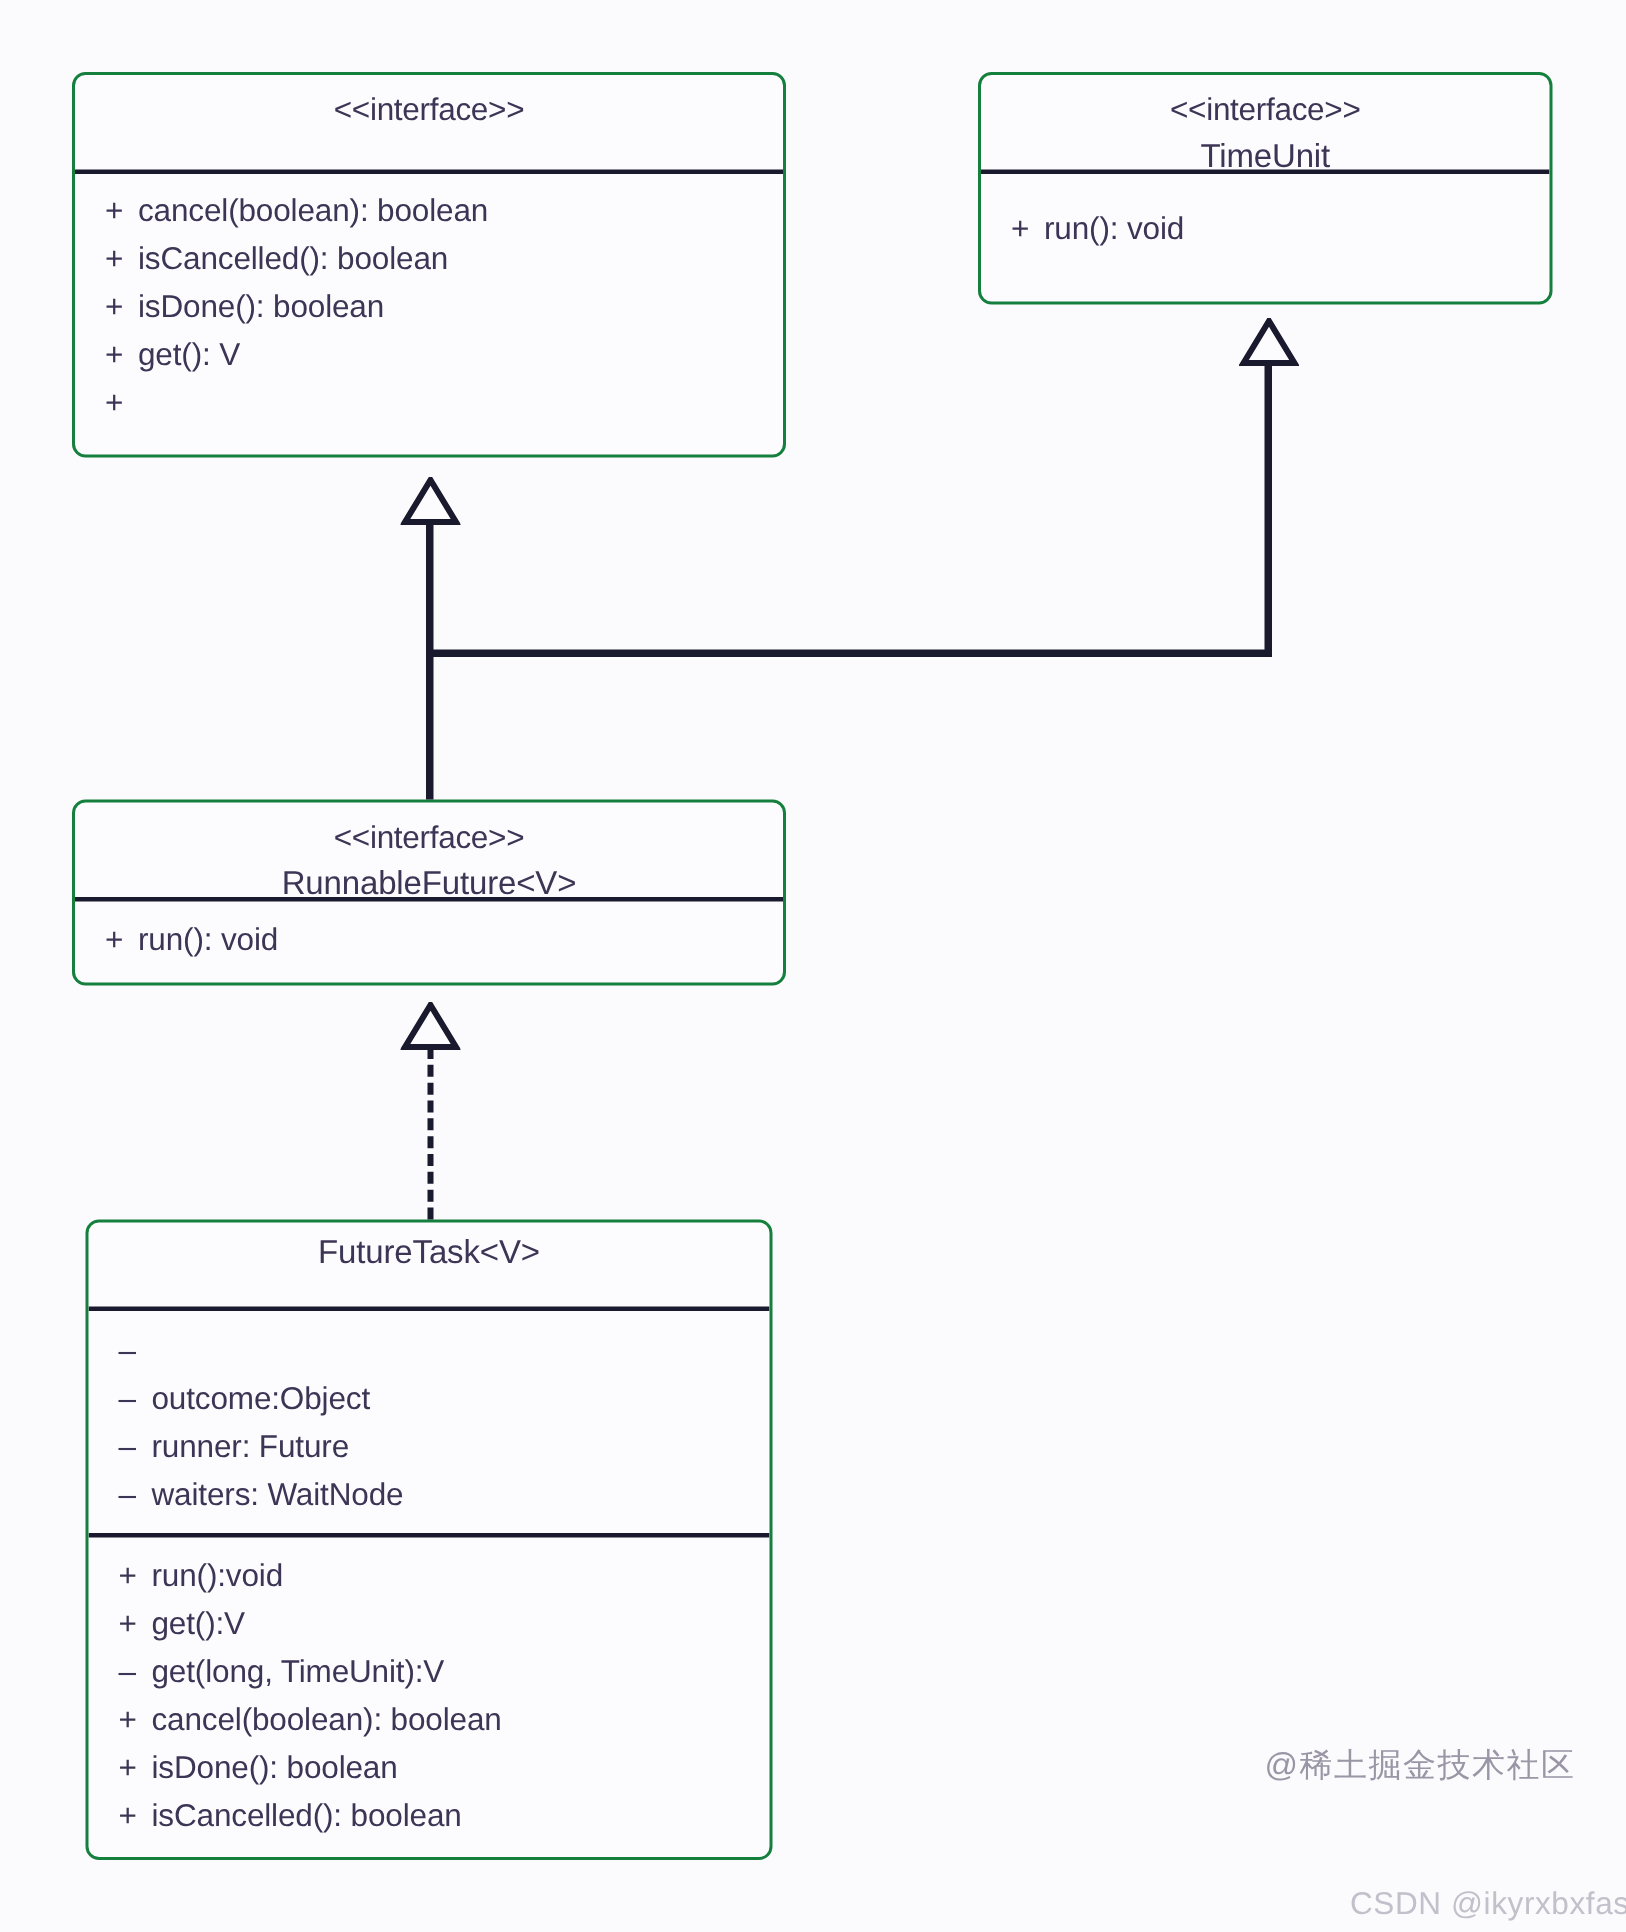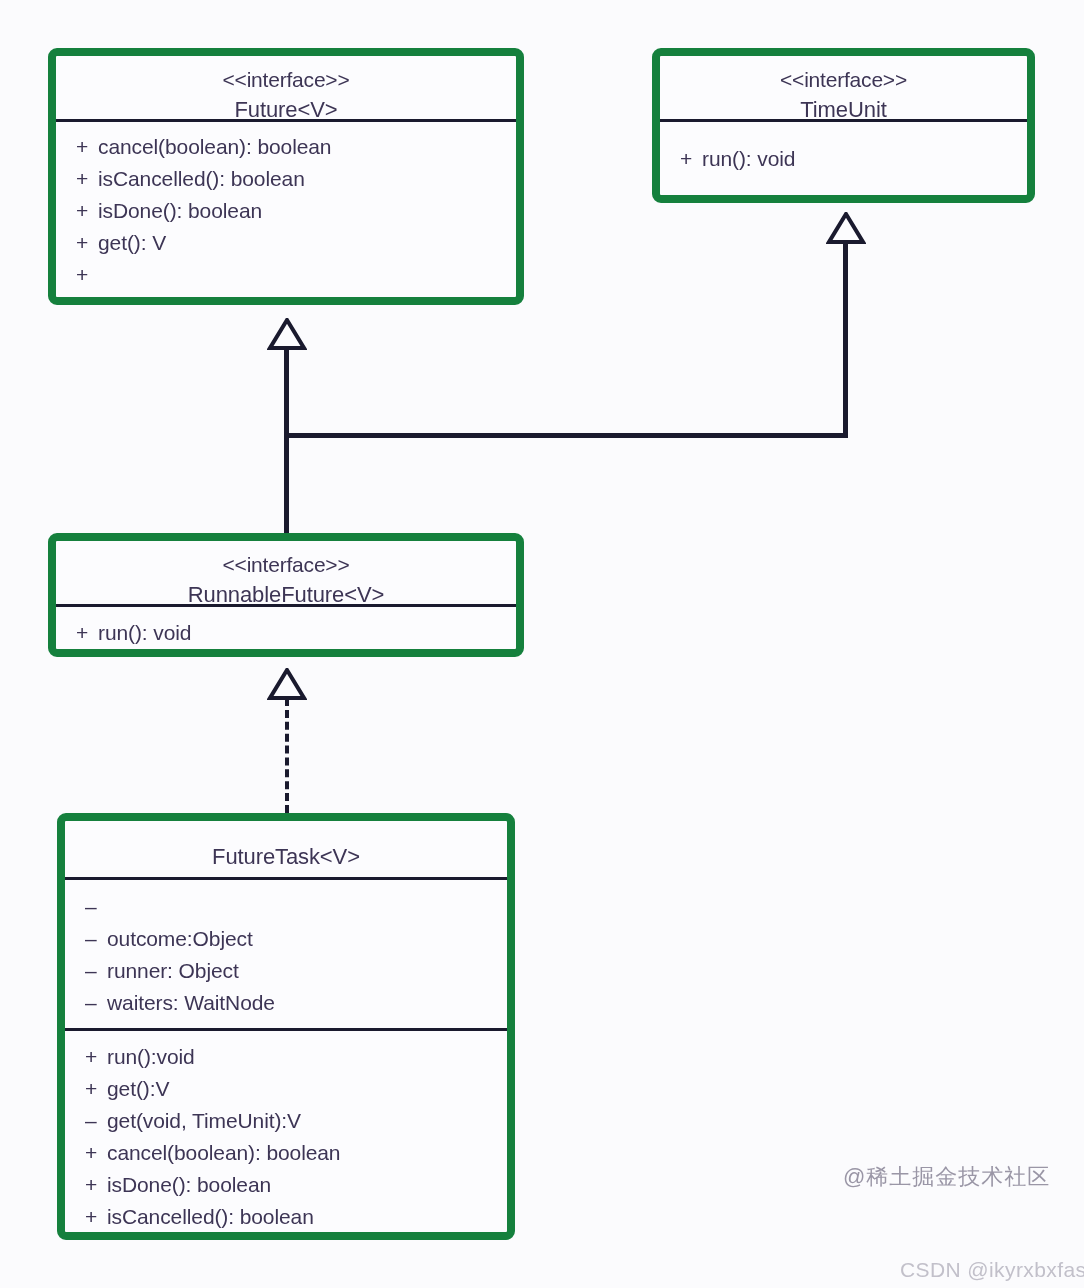--- a/index.html
+++ b/index.html
@@ -14,21 +14,21 @@
     background: #fbfbfd;
     font-family: "Liberation Sans", sans-serif;
     overflow: hidden;
   }
 
   
   .uml-box {
     position: absolute;
     box-sizing: border-box;
     background: #fcfcfe;
-    border: 8px solid #15803d;
+    border: 2px solid #15803d;
     border-radius: 9px;
     color: #3d3555;
     overflow: hidden;
   }
   .uml-header {
     box-sizing: border-box;
     text-align: center;
     padding: 9px 6px 11px 6px;
     border-bottom: 3px solid #1a1a2e;
   }
@@ -100,21 +100,20 @@
   }
 </style>
 </head>
 <body>
 
 <div id="canvas">
 
   <div class="uml-box" style="left:48px; top:48px; width:476px; height:257px;">
     <div class="uml-header" style="height:66px;">
       <span class="stereotype">&lt;&lt;interface&gt;&gt;</span>
-      <span class="classname">Future&lt;V&gt;</span>
     </div>
     <div class="uml-section">
       <div class="uml-row">
         <span class="vis">+</span>
         <span>cancel(boolean): boolean</span>
       </div>
       <div class="uml-row">
         <span class="vis">+</span>
         <span>isCancelled(): boolean</span>
       </div>
@@ -152,52 +151,52 @@
     </div>
     <div class="uml-section" style="padding-top:10px;">
       <div class="uml-row">
         <span class="vis">+</span>
         <span>run(): void</span>
       </div>
     </div>
   </div>
 
   <div class="uml-box" style="left:57px; top:813px; width:458px; height:427px;">
-    <div class="uml-header" style="height:59px; padding-top:21px;">
+    <div class="uml-header" style="height:59px; padding-top:5px;">
       <span class="classname">FutureTask&lt;V&gt;</span>
     </div>
     <div class="uml-section" style="border-top:none; padding-top:11px; padding-bottom:9px;">
       <div class="uml-row">
         <span class="vis">–</span>
       </div>
       <div class="uml-row">
         <span class="vis">–</span>
         <span>outcome:Object</span>
       </div>
       <div class="uml-row">
         <span class="vis">–</span>
-        <span>runner: Object</span>
+        <span>runner: Future</span>
       </div>
       <div class="uml-row">
         <span class="vis">–</span>
         <span>waiters: WaitNode</span>
       </div>
     </div>
     <div class="uml-section" style="padding-top:10px;">
       <div class="uml-row">
         <span class="vis">+</span>
         <span>run():void</span>
       </div>
       <div class="uml-row">
         <span class="vis">+</span>
         <span>get():V</span>
       </div>
       <div class="uml-row">
         <span class="vis">–</span>
-        <span>get(void, TimeUnit):V</span>
+        <span>get(long, TimeUnit):V</span>
       </div>
       <div class="uml-row">
         <span class="vis">+</span>
         <span>cancel(boolean): boolean</span>
       </div>
       <div class="uml-row">
         <span class="vis">+</span>
         <span>isDone(): boolean</span>
       </div>
       <div class="uml-row">

